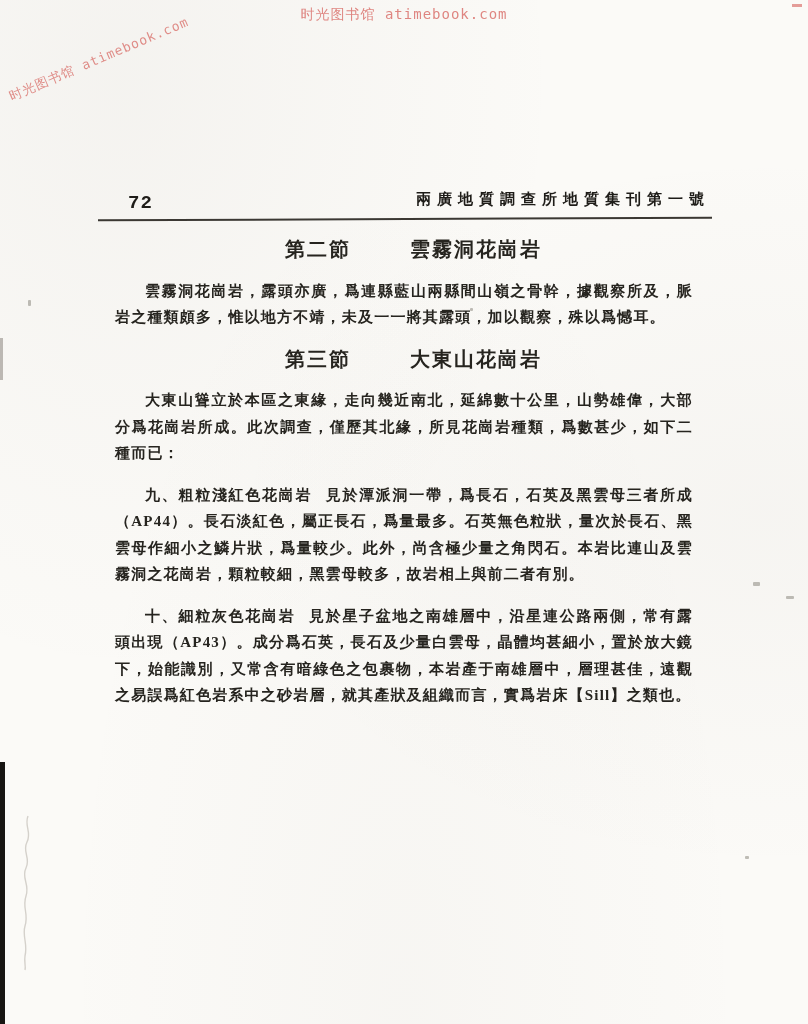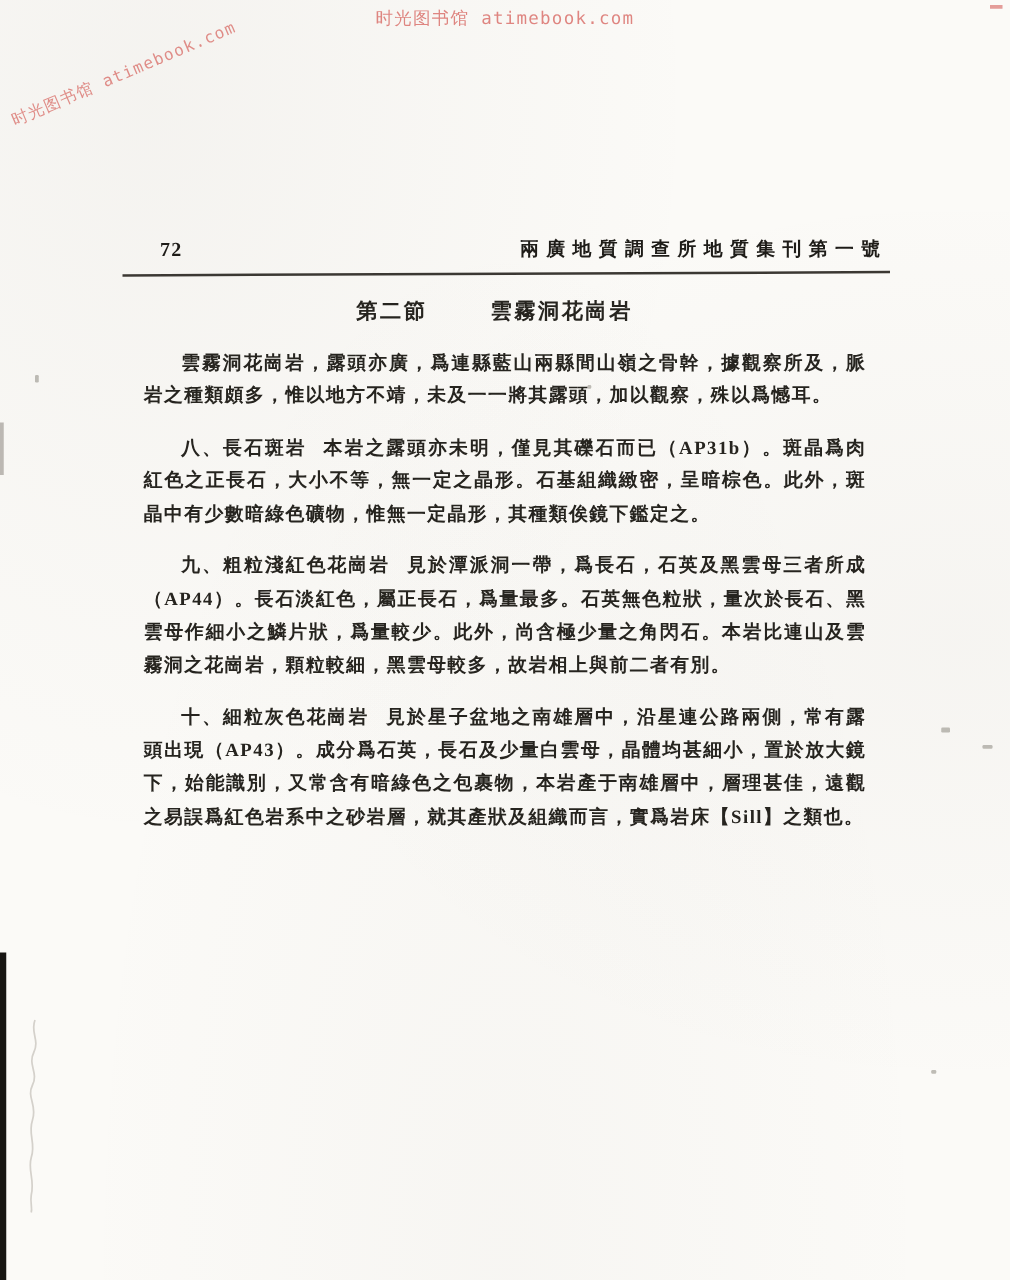--- a/index.html
+++ b/index.html
@@ -28,39 +28,39 @@
   }
   .corner-mark{
     position:absolute;top:4px;right:6px;width:10px;height:3px;
     background:rgba(214,95,90,0.6);
   }
   .page-header{
     position:absolute;top:190px;left:100px;width:610px;height:26px;
   }
   .page-number{
     position:absolute;left:28px;top:2px;
-    font-weight:700;font-size:16px;letter-spacing:1px;color:#1e1c18;
+    font-weight:700;font-size:19px;letter-spacing:1px;color:#1e1c18;font-family:Liberation Mono, monospace;
   }
   .running-title{
     position:absolute;left:0;right:0;top:0;text-align:right;
     font-weight:700;font-size:15px;letter-spacing:6px;color:#1e1c18;
     white-space:nowrap;
   }
   .header-rule{
     position:absolute;top:218px;left:98px;width:614px;height:2px;
     background:#3b3833;transform:rotate(-0.25deg);
   }
   .page-body{
     position:absolute;top:234px;left:100px;width:608px;
     font-size:15px;line-height:26.5px;letter-spacing:1.2px;
     font-weight:600;text-align:justify;
   }
   .section-heading{
     padding-left:185px;margin:2px 0 4px 0;
-    font-weight:700;font-size:17px;letter-spacing:2px;
+    font-weight:700;font-size:20px;letter-spacing:2px;
     white-space:nowrap;
   }
   .section-heading .sec-label{margin-right:2.6em;}
   .para{margin:15px;text-indent:2em;}
   .para .lead{font-weight:700;margin-right:0.9em;}
   .margin-scribble{
     position:absolute;left:16px;top:812px;opacity:0.55;
   }
   .edge-strip-dark{
     position:absolute;left:0;top:762px;width:5px;height:262px;background:#171512;
@@ -95,25 +95,29 @@
     <span class="sec-title">雲霧洞花崗岩</span>
   </div>
 
   <p class="para">
     <span>雲霧洞花崗岩，露頭亦廣，爲連縣藍山兩縣間山嶺之骨幹，據觀察所及，脈岩之種類頗多，惟以地方不靖，未及一一將其露頭，加以觀察，殊以爲憾耳。</span>
   </p>
 
 
 
 
+
+  <div class="section-heading">
+    <span class="sec-label">第三節</span>
+    <span class="sec-title">大東山花崗岩</span>
+  </div>
+
   <p class="para">
-    <span class="lead">八、長石斑岩</span><span>本岩之露頭亦未明，僅見其礫石而已（AP31b）。斑晶爲肉紅色之正長石，大小不等，無一定之晶形。石基組織緻密，呈暗棕色。此外，斑晶中有少數暗綠色礦物，惟無一定晶形，其種類俟鏡下鑑定之。</span>
+    <span>大東山聳立於本區之東緣，走向幾近南北，延綿數十公里，山勢雄偉，大部分爲花崗岩所成。此次調查，僅歷其北緣，所見花崗岩種類，爲數甚少，如下二種而已：</span>
   </p>
-
-
 
   <p class="para">
     <span class="lead">九、粗粒淺紅色花崗岩</span><span>見於潭派洞一帶，爲長石，石英及黑雲母三者所成（AP44）。長石淡紅色，屬正長石，爲量最多。石英無色粒狀，量次於長石、黑雲母作細小之鱗片狀，爲量較少。此外，尚含極少量之角閃石。本岩比連山及雲霧洞之花崗岩，顆粒較細，黑雲母較多，故岩相上與前二者有別。</span>
   </p>
 
   <p class="para">
     <span class="lead">十、細粒灰色花崗岩</span><span>見於星子盆地之南雄層中，沿星連公路兩側，常有露頭出現（AP43）。成分爲石英，長石及少量白雲母，晶體均甚細小，置於放大鏡下，始能識別，又常含有暗綠色之包裹物，本岩產于南雄層中，層理甚佳，遠觀之易誤爲紅色岩系中之砂岩層，就其產狀及組織而言，實爲岩床【Sill】之類也。</span>
   </p>
 
 </div>

